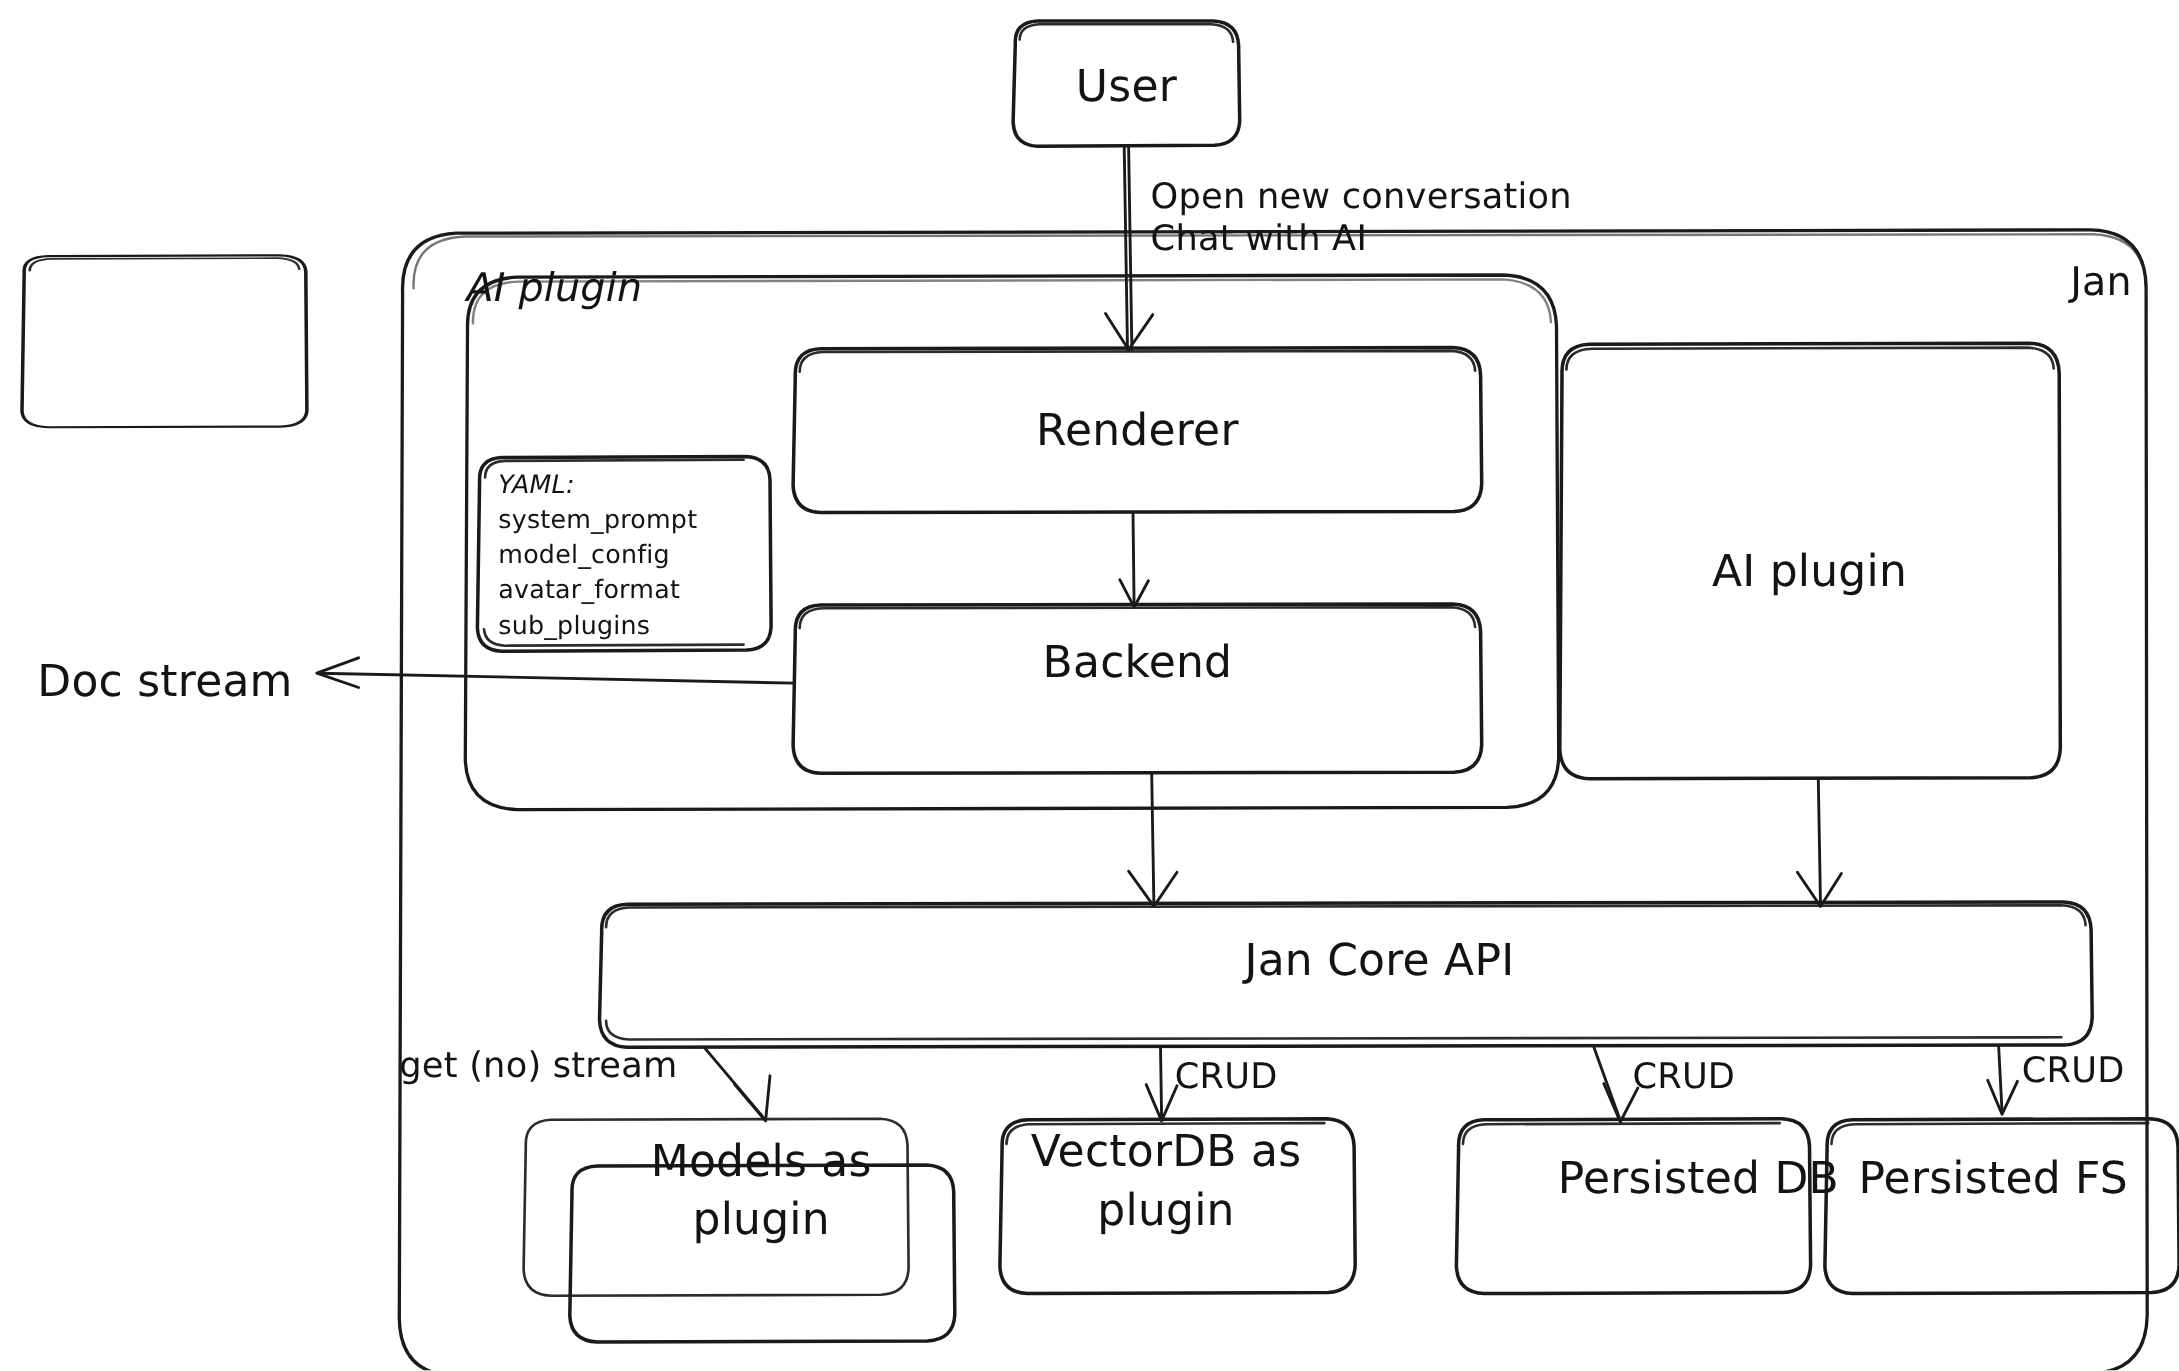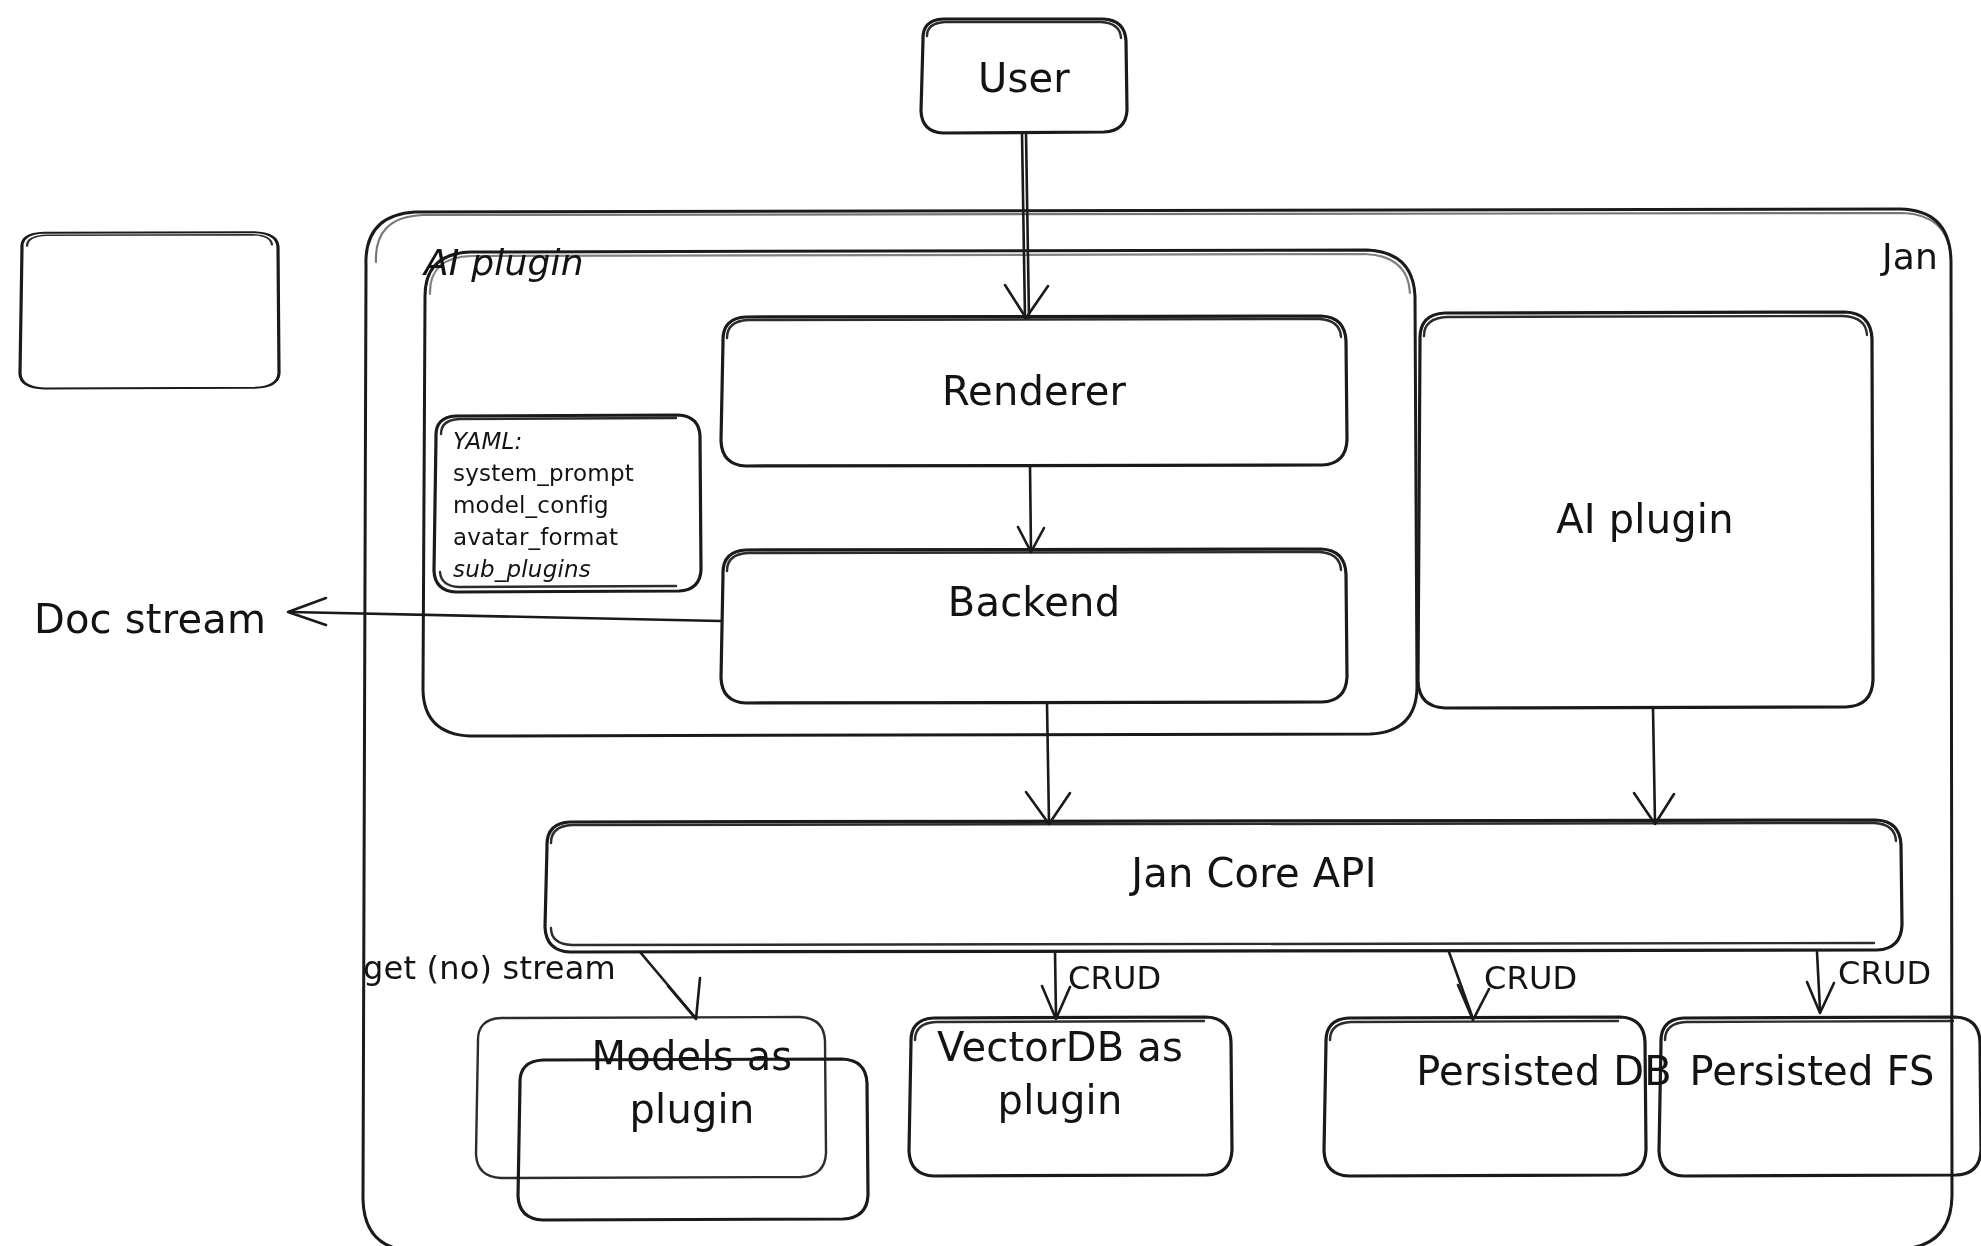--- a/index.html
+++ b/index.html
@@ -205,22 +205,24 @@
 plugin</div>
 
   <div class="label node-label" style="left:1544px; top:1072px;">Persisted DB</div>
 
   <div class="label node-label" style="left:1812px; top:1072px;">Persisted FS</div>
 
   <div class="label yaml-label italicish" style="left:453px; top:425px;">YAML:</div>
   <div class="label yaml-label" style="left:453px; top:457px;">system_prompt</div>
   <div class="label yaml-label" style="left:453px; top:489px;">model_config</div>
   <div class="label yaml-label" style="left:453px; top:521px;">avatar_format</div>
-  <div class="label yaml-label" style="left:453px; top:553px;font-style:italic;">sub_plugins</div>
-
+  <div class="label yaml-label" style="left:453px; top:553px;">sub_plugins</div>
+
+  <div class="label edge-label" style="left:1046px; top:160px;">Open new conversation
+Chat with AI</div>
 
   <div class="label edge-label" style="left:363px; top:950px;">get (no) stream</div>
 
   <div class="label edge-label" style="left:1068px; top:960px;">CRUD</div>
 
   <div class="label edge-label" style="left:1484px; top:960px;">CRUD</div>
 
   <div class="label edge-label" style="left:1838px; top:955px;">CRUD</div>
 
 </div>

